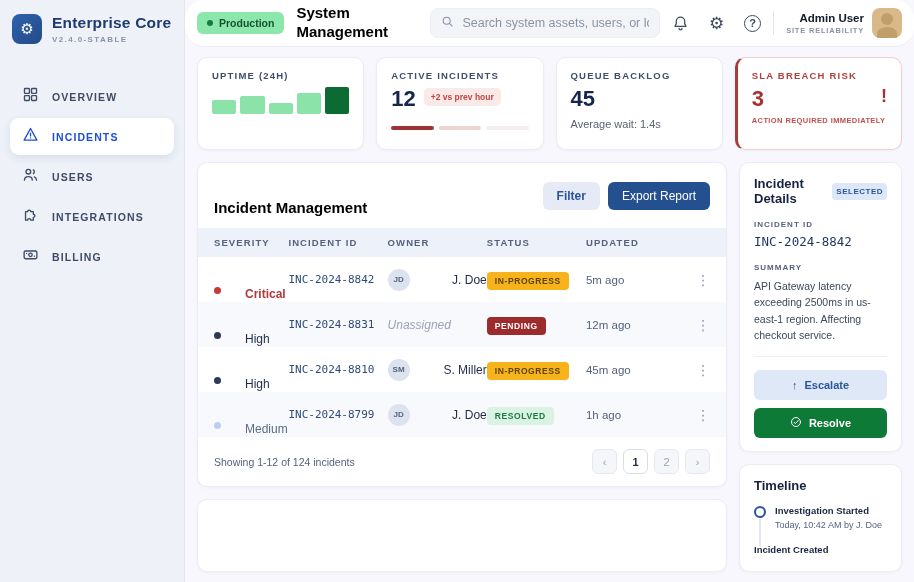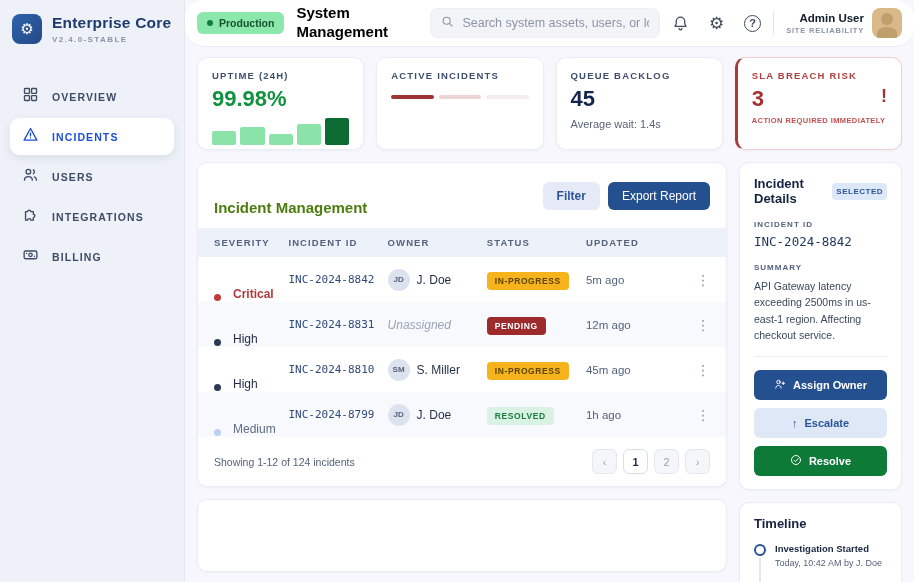--- a/index.html
+++ b/index.html
@@ -66,36 +66,36 @@
   .sla-sub { font-size:7.5px; font-weight:bold; letter-spacing:.4px; color:#c05050; margin-top:4px; }
 
   .cols { flex:1; display:flex; gap:12px; min-height:0; }
   .left-col { flex:1; display:flex; flex-direction:column; gap:12px; min-width:0; }
   .right-col { width:163px; min-width:163px; display:flex; flex-direction:column; gap:12px; }
   .card { background:#fff; border:1px solid #ecedf4; border-radius:10px; box-shadow:0 1px 3px rgba(30,58,110,.04); }
 
   
   .table-card { display:flex; flex-direction:column; }
   .table-head { display:flex; align-items:center; padding:12px 16px; }
-  .table-title { font-size:15px; font-weight:bold; color:#4d7c0f;margin-top:24px; }
+  .table-title { font-size:15px; font-weight:bold; color:#000000;margin-top:24px; }
   .head-actions { margin-left:auto; display:flex; gap:8px;padding-left:35px; }
   .btn-filter { background:#e5eaf6; color:#2a5599; border:none; font-family:inherit; font-size:12px; font-weight:bold; padding:7px 14px; border-radius:6px; cursor:pointer; }
   .btn-export { background:#25508f; color:#fff; border:none; font-family:inherit; font-size:12px; font-weight:normal; padding:7px 14px; border-radius:6px; cursor:pointer; }
   .thead { display:flex; align-items:center; background:#edf1fa; padding:9px 16px; }
   .th { font-size:9.5px; font-weight:bold; letter-spacing:1.1px; color:#55627d; text-transform:uppercase; }
   .col-sev{width:15%;} .col-id{width:20%;} .col-owner{width:20%;} .col-status{width:20%;} .col-upd{width:17%;} .col-menu{width:8%; text-align:right;}
   .trow { display:flex; align-items:center; padding:0 16px; height:45px; }
   .trow.alt { background:#f8f9fd; }
-  .sev { display:flex; align-items:flex-end; gap:12px; font-size:12px;margin-top:28px; }
+  .sev { display:flex; align-items:flex-start; gap:24px; font-size:12px;margin-top:28px; }
   .sev-dot { width:7px; height:7px; border-radius:50%; flex-shrink:0; }
   .sev-critical .sev-dot { background:#c23b3b; } .sev-critical { color:#b03a3a; font-weight:bold; }
   .sev-high .sev-dot { background:#2c3a55; } .sev-high { color:#1f2c44; }
   .sev-medium .sev-dot { background:#b9d0ee; } .sev-medium { color:#5b6b85; }
   .inc-id { font-family:"DejaVu Sans Mono", monospace; font-size:11px; color:#2e4a7a; }
-  .owner { display:flex; align-items:center; gap:7px; font-size:12px; color:#1f2c44; }
+  .owner { display:flex; align-items:center; gap:7px; font-size:12px; color:#1f2c44;justify-content:space-between; }
   .owner-avatar { width:22px; height:22px; border-radius:50%; background:#dde3ee; color:#55627d; font-size:8px; font-weight:bold; display:flex; align-items:center; justify-content:center; flex-shrink:0; }
   .owner.unassigned { font-style:italic; color:#9aa4b5; }
   .status-badge { display:inline-block; font-size:8.5px; font-weight:bold; letter-spacing:.6px; padding:4px 8px; border-radius:4px; }
   .st-inprogress { background:#f6b31b; color:#5c4300; }
   .st-pending { background:#9e2b2b; color:#fff; }
   .st-resolved { background:#d9f2e4; color:#1c7a43; }
   .updated { font-size:11.5px; color:#55627d; }
   .kebab { font-size:14px; color:#8b94a6; cursor:pointer; letter-spacing:0; }
   .table-foot { display:flex; align-items:center; padding:12px 16px; margin-top:auto; }
   .foot-summary { font-size:10.5px; color:#55627d; }
@@ -221,31 +221,34 @@
           <div class="torso"></div>
         </div>
     </div>
   </header>
 
   <div class="content">
 
     <div class="stats-row">
       <div class="stat-card">
         <div class="stat-label">UPTIME (24H)</div>
-        <div class="stat-value green">99.98%</div>
         <div class="bars">
           <div class="bar" style="height: 14px;"></div>
             <div class="bar" style="height: 18px;"></div>
             <div class="bar" style="height: 11px;"></div>
             <div class="bar" style="height: 21px;"></div>
             <div class="bar dark" style="height: 27px;"></div>
         </div>
       </div>
       <div class="stat-card">
         <div class="stat-label">ACTIVE INCIDENTS</div>
+        <div class="value-row">
+          <div class="stat-value">12</div>
+          <span class="delta-badge">+2 vs prev hour</span>
+        </div>
         <div class="segments">
           <div class="seg seg1"></div>
             <div class="seg seg2"></div>
             <div class="seg seg3"></div>
         </div>
       </div>
       <div class="stat-card">
         <div class="stat-label">QUEUE BACKLOG</div>
         <div class="stat-value">45</div>
         <div class="stat-sub">Average wait: 1.4s</div>
@@ -357,29 +360,20 @@
         <div class="card details-card">
           <div class="details-head">
             <div class="details-title">Incident Details</div>
             <span class="sel-badge">SELECTED</span>
           </div>
           <div class="mini-label">INCIDENT ID</div>
           <div class="detail-id">INC-2024-8842</div>
           <div class="mini-label">SUMMARY</div>
           <div class="summary-text">API Gateway latency exceeding 2500ms in us-east-1 region. Affecting checkout service.</div>
           <div class="divider"></div>
-          <button class="action-btn btn-assign">
-            <span><svg viewBox="0 0 24 24">
-                  <circle cx="9" cy="8" r="3.5"></circle>
-                  <path d="M3.5 20c0-3 2.5-5 5.5-5s5.5 2 5.5 5"></path>
-                  <line x1="18.5" y1="8" x2="18.5" y2="13"></line>
-                  <line x1="16" y1="10.5" x2="21" y2="10.5"></line>
-                </svg></span>
-            <span>Assign Owner</span>
-          </button>
           <button class="action-btn btn-escalate">
             <span>↑</span>
             <span>Escalate</span>
           </button>
           <button class="action-btn btn-resolve">
             <span><svg viewBox="0 0 24 24">
                   <circle cx="12" cy="12" r="9"></circle>
                   <path d="M8 12.5l2.7 2.7L16.5 9"></path>
                 </svg></span>
             <span>Resolve</span>

